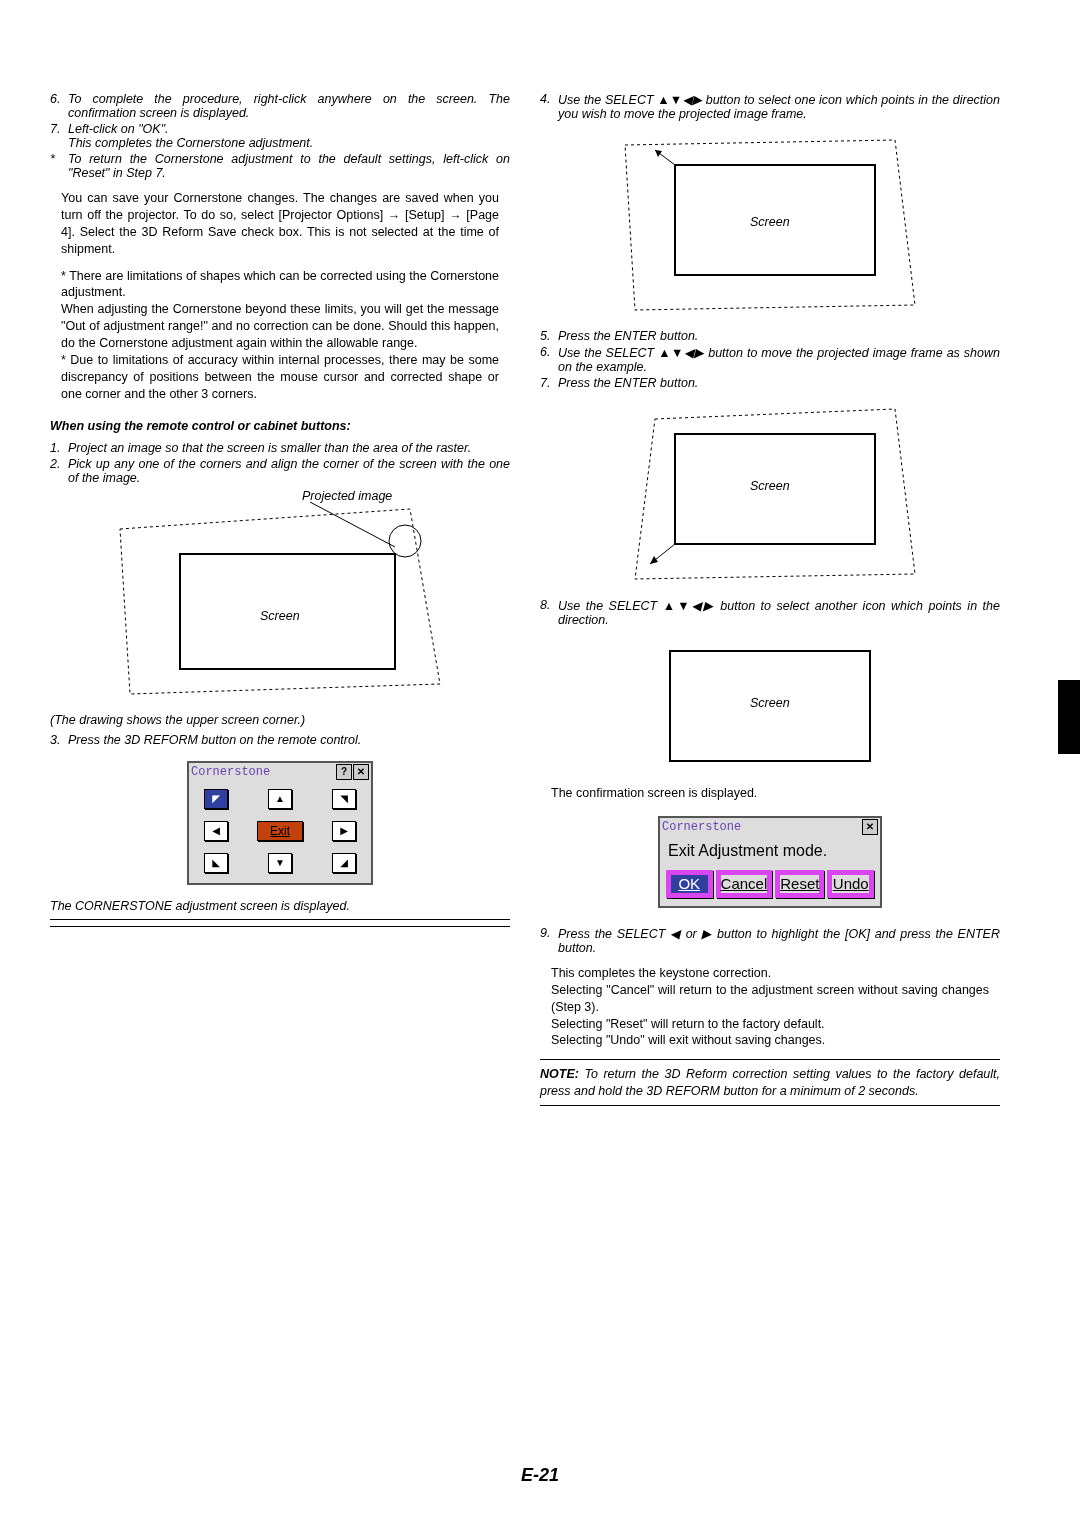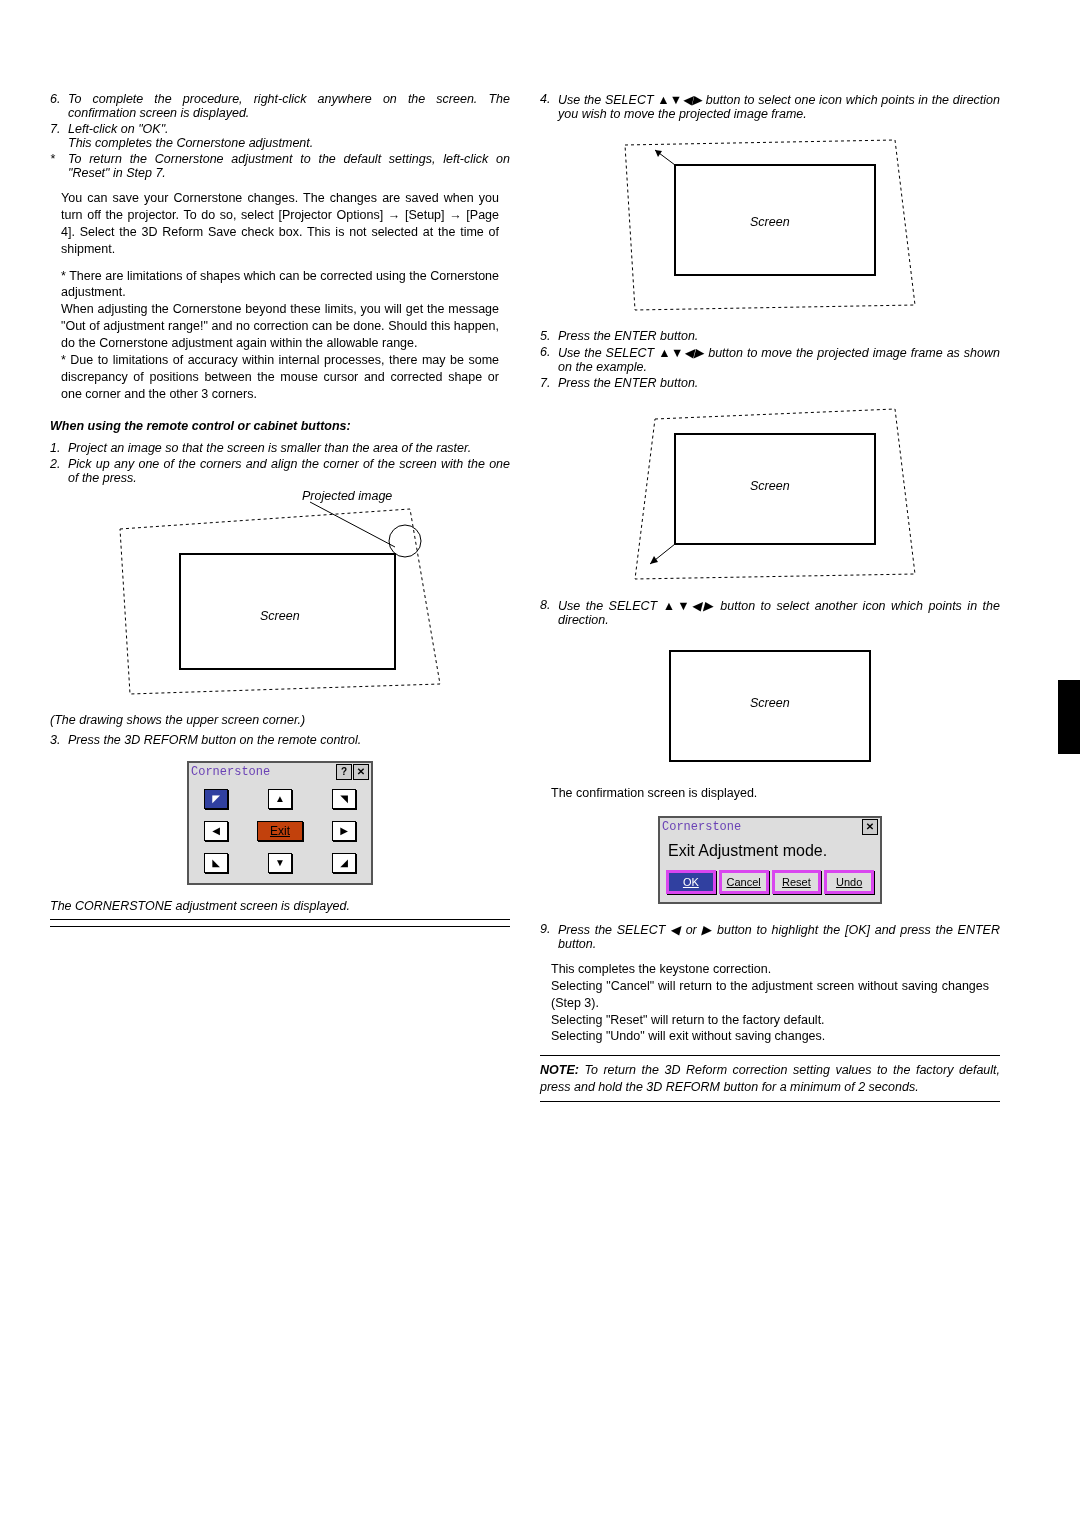--- a/index.html
+++ b/index.html
@@ -144,23 +144,23 @@
   }
   .exit-btns {
     display: flex;
     padding: 4px 6px 8px 6px;
     gap: 3px;
   }
   .dlg-btn {
     flex: 1;
     height: 18px;
     background: #ddd;
-    border: 3px solid #d946ef;
+    border: 5px solid #d946ef;
     box-shadow: 1px 1px 0 #000;
-    font-size: 11px;
+    font-size: 15px;
     display: flex;
     align-items: center;
     justify-content: center;
     text-decoration: underline;
   }
   .dlg-btn.ok {
     color: #fff;
     background: #3040a0;
   }
   .page-num {
@@ -226,21 +226,21 @@
 * Due to limitations of accuracy within internal processes, there may be some discrepancy of positions between the mouse cursor and corrected shape or one corner and the other 3 corners.</div>
 
       <div class="section-head">When using the remote control or cabinet buttons:</div>
 
       <div class="step">
         <div class="num">1.</div>
         <div class="txt">Project an image so that the screen is smaller than the area of the raster.</div>
       </div>
       <div class="step">
         <div class="num">2.</div>
-        <div class="txt">Pick up any one of the corners and align the corner of the screen with the one of the press.</div>
+        <div class="txt">Pick up any one of the corners and align the corner of the screen with the one of the image.</div>
       </div>
 
       <div class="fig" style="width:340px;height:200px">
         <svg width="340" height="200">
           <polygon points="10,30 300,10 330,185 20,195" fill="none" stroke="#000" stroke-width="1" stroke-dasharray="3 3"></polygon>
           <rect x="70" y="55" width="215" height="115" fill="none" stroke="#000" stroke-width="2"></rect>
           <circle cx="295" cy="42" r="16" fill="none" stroke="#000" stroke-width="1"></circle>
           <line x1="200" y1="3" x2="285" y2="48" stroke="#000" stroke-width="1"></line>
         </svg>
         <div class="screen-label" style="left:150px; top:110px;">Screen</div>
@@ -359,13 +359,14 @@
 Selecting "Undo" will exit without saving changes.</div>
 
       <hr class="note-line">
       <div class="note-block">
         <span class="nhead">NOTE: </span><span>To return the 3D Reform correction setting values to the factory default, press and hold the 3D REFORM button for a minimum of 2 seconds.</span>
       </div>
       <hr class="note-line">
     </div>
   </div>
 
+  <div class="page-num">E-21</div>
 </div>
 
 </body></html>

